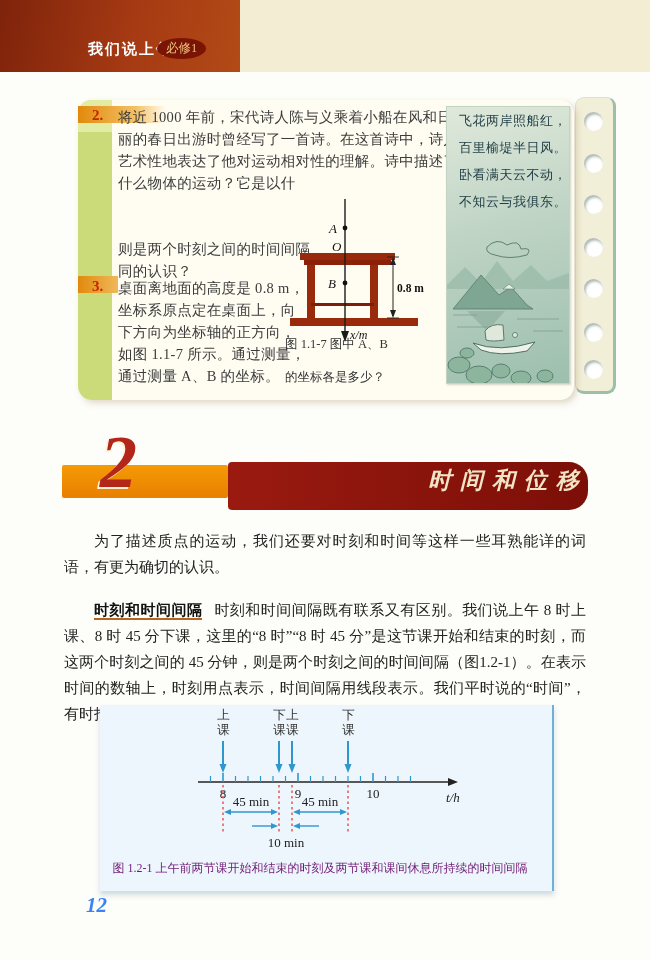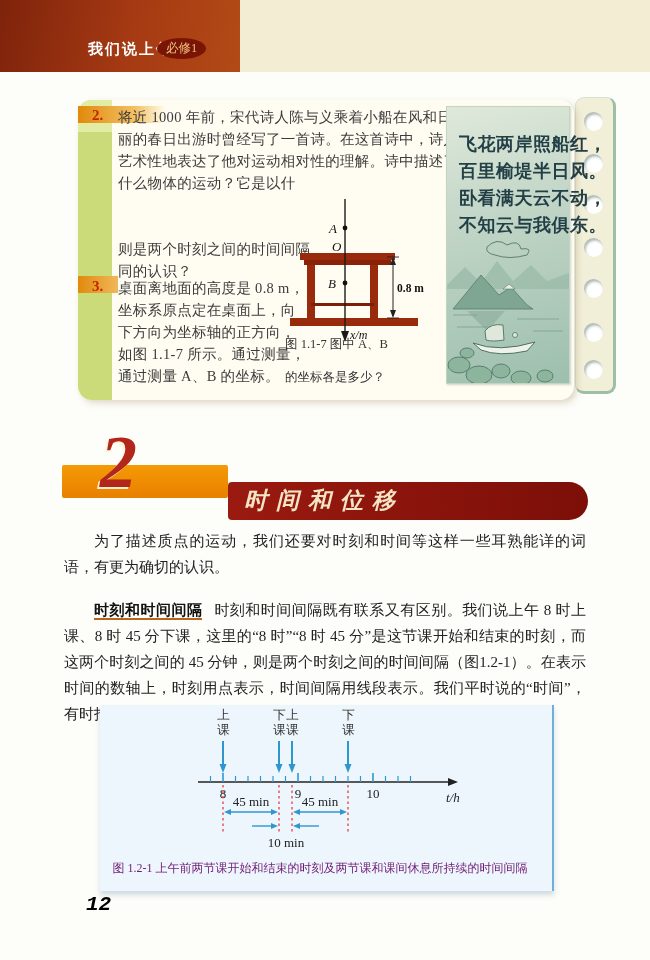--- a/index.html
+++ b/index.html
@@ -31,49 +31,49 @@
   .hl2{left:0;top:6px;width:88px;background:linear-gradient(90deg,#e18a0c 0%,#f3c063 65%,rgba(243,192,99,0) 100%);}
   .hl3{left:0;top:176px;width:40px;background:linear-gradient(90deg,#e18a0c 0%,#f0b85a 100%);}
   .ex-num{position:absolute;left:14px;font-weight:bold;color:#c32500;font-size:15px;}
   .exline{position:absolute;left:40px;font-size:14.5px;color:#3b3b3b;white-space:nowrap;letter-spacing:0.3px;}
   .fig-cap{position:absolute;left:207px;font-size:12.5px;color:#333;white-space:nowrap;}
 
   
   .poem-panel{position:absolute;left:368px;top:6px;width:122px;height:276px;
               background:linear-gradient(165deg,#dfe9db 0%,#bed3c4 45%,#9dbfae 100%);
               border:1px solid #c4d4c4;box-shadow:1px 1px 2px rgba(100,120,100,0.3);}
-  .poem-text{position:absolute;left:12px;top:24px;font-size:18px;line-height:27px;font-weight:bold;
+  .poem-text{position:absolute;left:12px;top:0;font-size:13px;line-height:27px;font-weight:normal;
              color:#223f46;letter-spacing:0.5px;white-space:nowrap;}
   .landscape{position:absolute;left:0;bottom:0;}
 
   
   .banner-orange{position:absolute;left:62px;top:465px;width:166px;height:33px;
                  background:linear-gradient(#f59a05,#e87f00);border-radius:2px;}
-  .banner-red{position:absolute;left:228px;top:482px;width:360px;height:38px;
-              background:linear-gradient(90deg,#9a1a10,#7c0f08);border-radius:4px 19px 19px 4px;}
+  .banner-red{position:absolute;left:228px;top:462px;width:360px;height:48px;
+              background:linear-gradient(90deg,#9a1a10,#7c0f08);border-radius:4px 19px 19px 4px;text-align:right;}
   .banner-title{display:block;color:#f2e4c4;font-size:23px;font-weight:bold;font-style:italic;
                 letter-spacing:9px;line-height:38px;padding-left:16px;}
   .banner-numeral{position:absolute;left:100px;top:422px;font-size:74px;line-height:80px;font-weight:bold;
                   font-style:italic;color:#b3261a;text-shadow:-2px 2px 0 rgba(255,243,214,0.95);}
 
   
   .para{position:absolute;left:64px;width:522px;font-size:15px;line-height:26px;color:#222;
         text-align:justify;text-indent:2em;}
   .concept-head{font-weight:bold;color:#111;border-bottom:2px solid #b5651d;margin-right:12px;
                 font-family:"Liberation Sans","DejaVu Sans",sans-serif;}
 
   
   .diag{position:absolute;left:100px;top:705px;width:452px;height:186px;background:#edf6fc;
         border-right:2px solid #6db1d8;box-shadow:0 4px 5px rgba(140,170,190,0.40);}
   .ev-label{position:absolute;width:17px;top:3px;font-size:12.5px;line-height:15px;color:#333;
             text-align:center;word-break:break-all;}
   .diag-cap{position:absolute;left:0;right:12px;top:155px;text-align:center;font-size:12px;color:#701a75;}
 
   .page-num{position:absolute;left:86px;top:893px;font-size:21px;font-weight:bold;font-style:italic;
-            color:#000000;font-family:Liberation Mono, monospace;}
+            color:#3b82f6;font-family:Liberation Serif, serif;}
   svg text{font-family:"Liberation Serif","DejaVu Serif",serif;}
 </style>
 </head>
 <body>
 
 <div class="page">
 
   <div class="header-cream"></div>
   <div class="header-red"></div>
   <span class="course-title">我们说上午</span>

